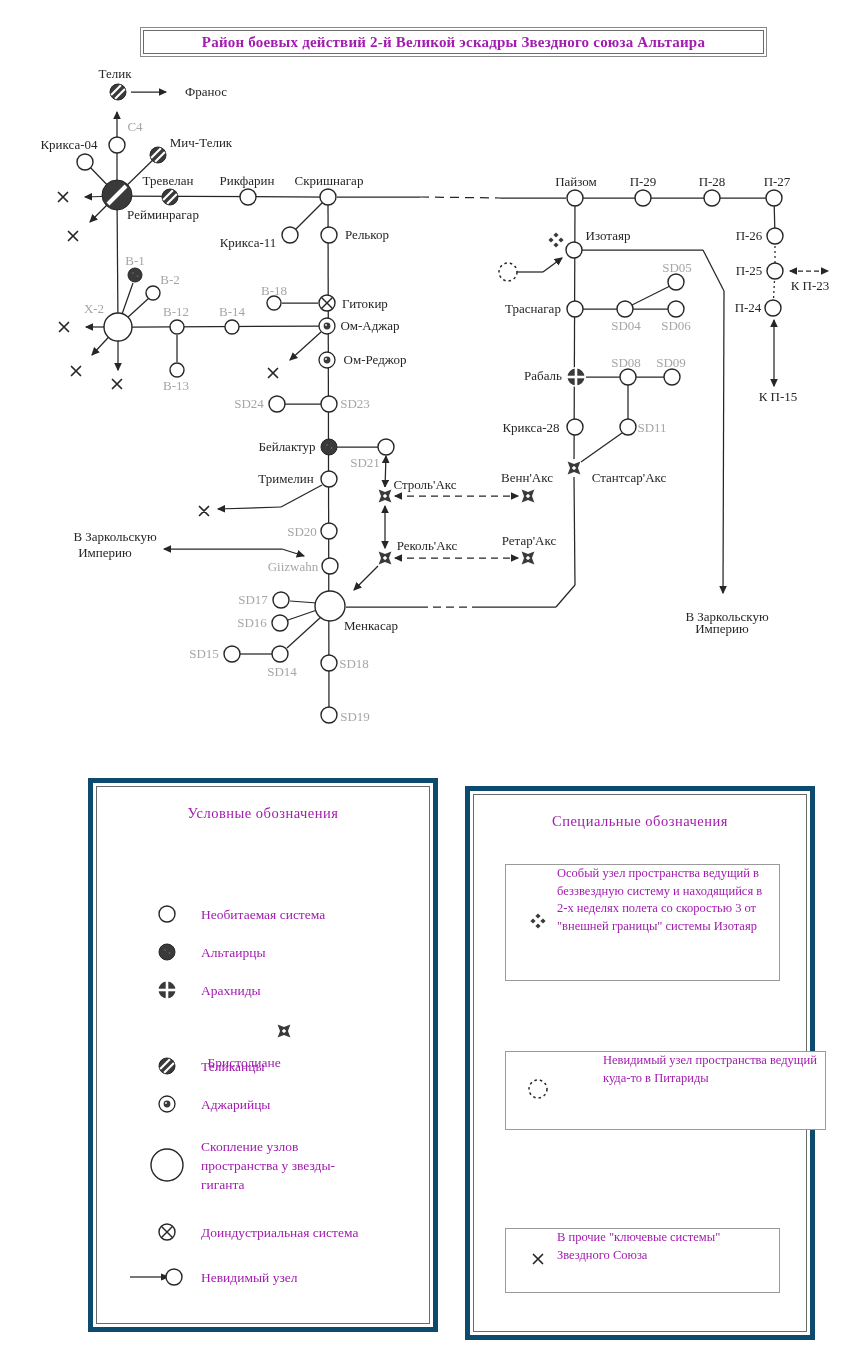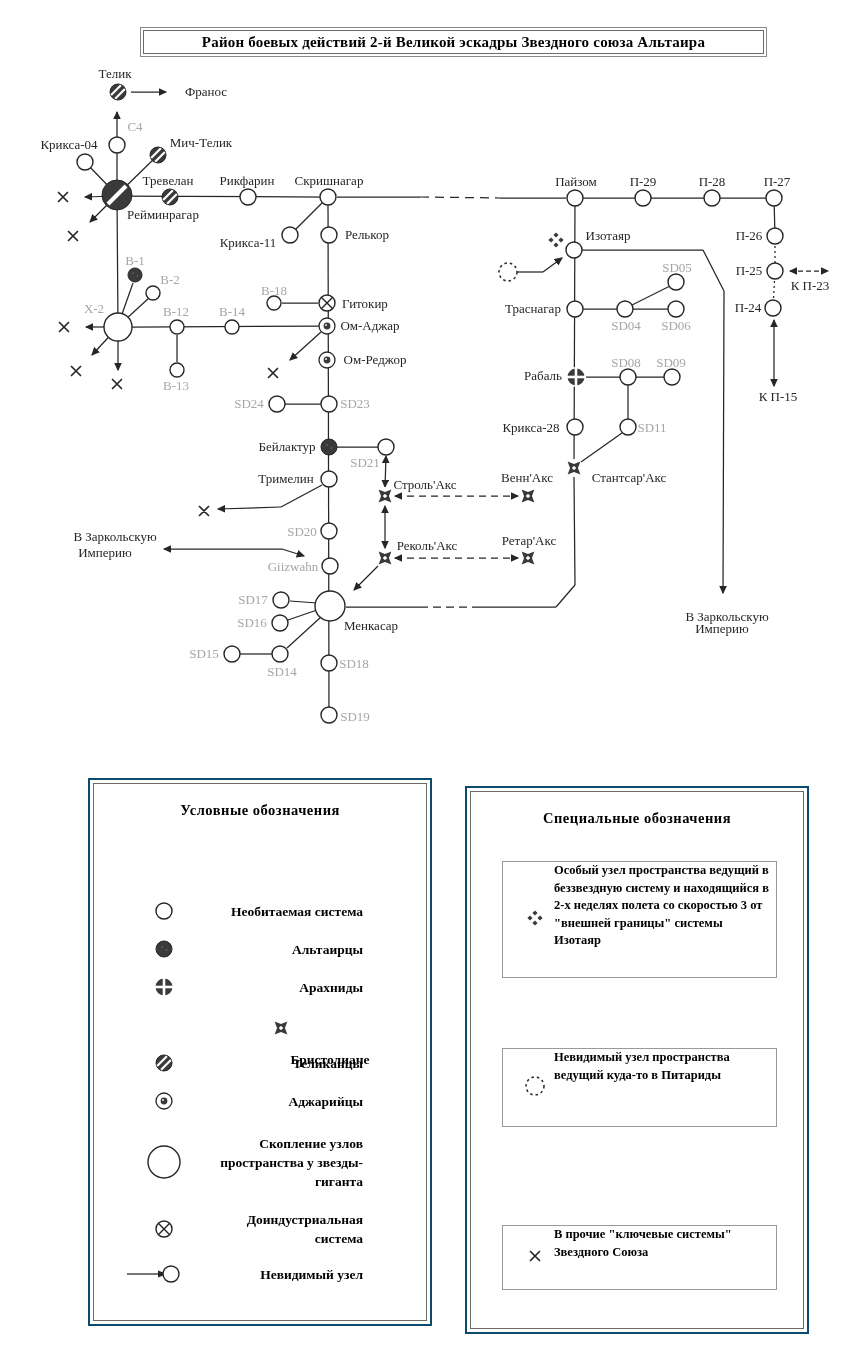--- a/index.html
+++ b/index.html
@@ -1,43 +1,43 @@
 <!DOCTYPE html>
 <html><head>
 <meta charset="utf-8">
 <style>
   html,body{margin:0;padding:0;background:#fff;}
   #page{position:relative;width:850px;height:1352px;background:#fff;overflow:hidden;
-        font-family:"Liberation Serif","DejaVu Serif",serif;color:#000000;}
+        font-family:"Liberation Serif","DejaVu Serif",serif;color:#a21caf;}
   
   .title-box{position:absolute;left:140px;top:27px;width:625px;height:28px;
              border:1px solid #8a8a8a;background:#fff;}
   .title-box::before{content:"";position:absolute;inset:2px;border:1px solid #6a6a6a;}
   .title-inner{position:absolute;inset:0;display:flex;align-items:center;justify-content:center;
                font-weight:bold;font-size:15px;letter-spacing:0.2px;white-space:nowrap;}
   
   #map{position:absolute;left:0;top:0;}
   
-  .legend-box{position:absolute;border:2px solid #0c4a6e;background:#fff;font-weight:bold;}
+  .legend-box{position:absolute;border:5px solid #0c4a6e;background:#fff;}
   .legend-box::before{content:"";position:absolute;inset:3px;border:1px solid #6a6a6a;pointer-events:none;}
   #legend-left{left:88px;top:778px;width:340px;height:544px;}
   #legend-right{left:465px;top:778px;width:340px;height:544px;margin-top:8px;}
   .legend-title{position:absolute;top:22px;left:0;right:0;text-align:center;font-size:14.5px;
                 letter-spacing:0.5px;}
   .legend-items{position:absolute;left:52px;top:112px;right:10px;}
-  .legend-row{display:flex;align-items:center;text-align:right;}
+  .legend-row{display:flex;align-items:center;}
   .legend-icon-cell{width:44px;flex:0 0 44px;display:flex;align-items:center;justify-content:center;}
   .legend-label{margin-left:12px;font-size:13.5px;line-height:19px;width:165px;}
   
   .sbox{position:absolute;left:35px;width:273px;border:1px solid #9a9a9a;background:#fff;
         display:flex;align-items:flex-start;}
   .sbox .sbox-icon{position:absolute;left:17px;top:50%;transform:translateY(-50%);}
   .sbox .sbox-text{margin-left:51px;margin-right:6px;font-size:12.5px;line-height:17.5px;}
   #sbox-0{top:73px;height:115px;}
-  #sbox-1{top:260px;height:77px;}
+  #sbox-1{top:260px;height:77px;padding-left:46px;}
   #sbox-2{top:437px;height:63px;}
 </style>
 </head>
 <body>
 
 <div id="page">
 
   <div class="title-box">
     <div class="title-inner">Район боевых действий 2-й Великой эскадры Звездного союза Альтаира</div>
   </div>

